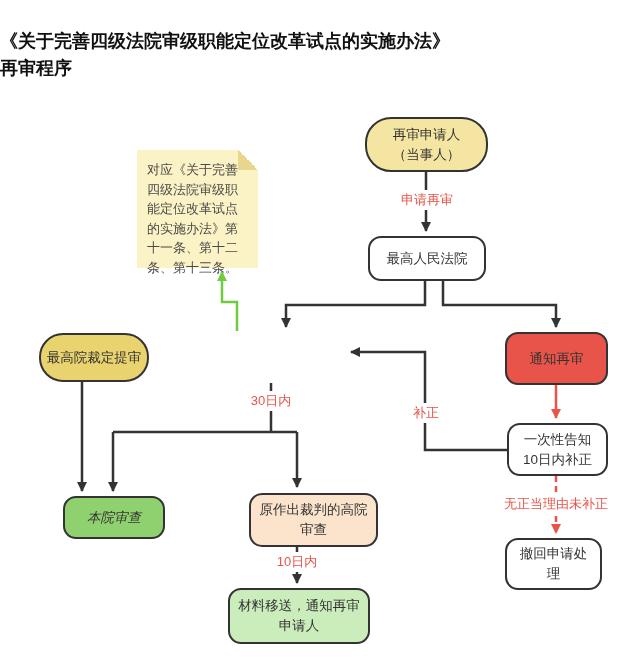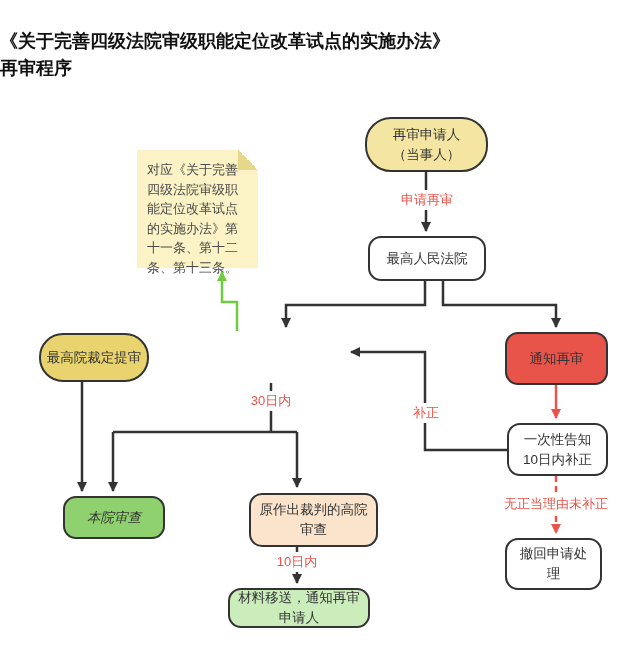--- a/index.html
+++ b/index.html
@@ -16,21 +16,21 @@
 
   .n-applicant      {left:365px;top:117px;width:123px;height:55px;background:var(--node_yellow,#f4e6a2);border-radius:26px;}
   .n-supreme-court  {left:368px;top:236px;width:118px;height:45px;background:#fff;}
   .n-meet-req       {left:226px;top:332px;width:121px;height:51px;background:var(--node_green,#a6da8d);}
   .n-not-meet-req   {left:505px;top:332px;width:103px;height:53px;background:var(--node_red,#e8544a);}
   .n-supreme-retrial{left:28px; top:333px;width:110px;height:49px;background:var(--node_yellow_dark,#e9d36e);border-radius:24px;margin-left:11px;}
   .n-one-time-notice{left:507px;top:423px;width:101px;height:53px;background:#fff;}
   .n-withdraw       {left:505px;top:538px;width:97px; height:52px;background:#fff;}
   .n-own-review     {left:63px; top:496px;width:102px;height:43px;background:var(--node_green_bright,#8fd16e);font-style:italic;}
   .n-high-review    {left:233px;top:493px;width:129px;height:54px;background:var(--node_peach,#fbe4cb);margin-left:16px;}
-  .n-transfer       {left:228px;top:588px;width:142px;height:40px;background:var(--node_green_pale,#cbedbc);}
+  .n-transfer       {left:228px;top:588px;width:142px;height:56px;background:var(--node_green_pale,#cbedbc);}
 
   .note{position:absolute;left:137px;top:150px;width:121px;height:118px;
         background:var(--note_bg,#fbf3c6);box-sizing:border-box;
         padding:10px 9px 12px 10px;font-size:13px;line-height:1.5;color:#4a4a4a;
         text-align:left;}
   .note-fold{position:absolute;top:0;right:0;width:20px;height:20px;
         background:linear-gradient(to bottom left,#fff 50%,var(--note_fold,#e7d78c) 50%);}
 
   .edge-label{position:absolute;transform:translate(-50%,-50%);
         color:var(--red,#e8544a);background:#fff;font-size:13px;

